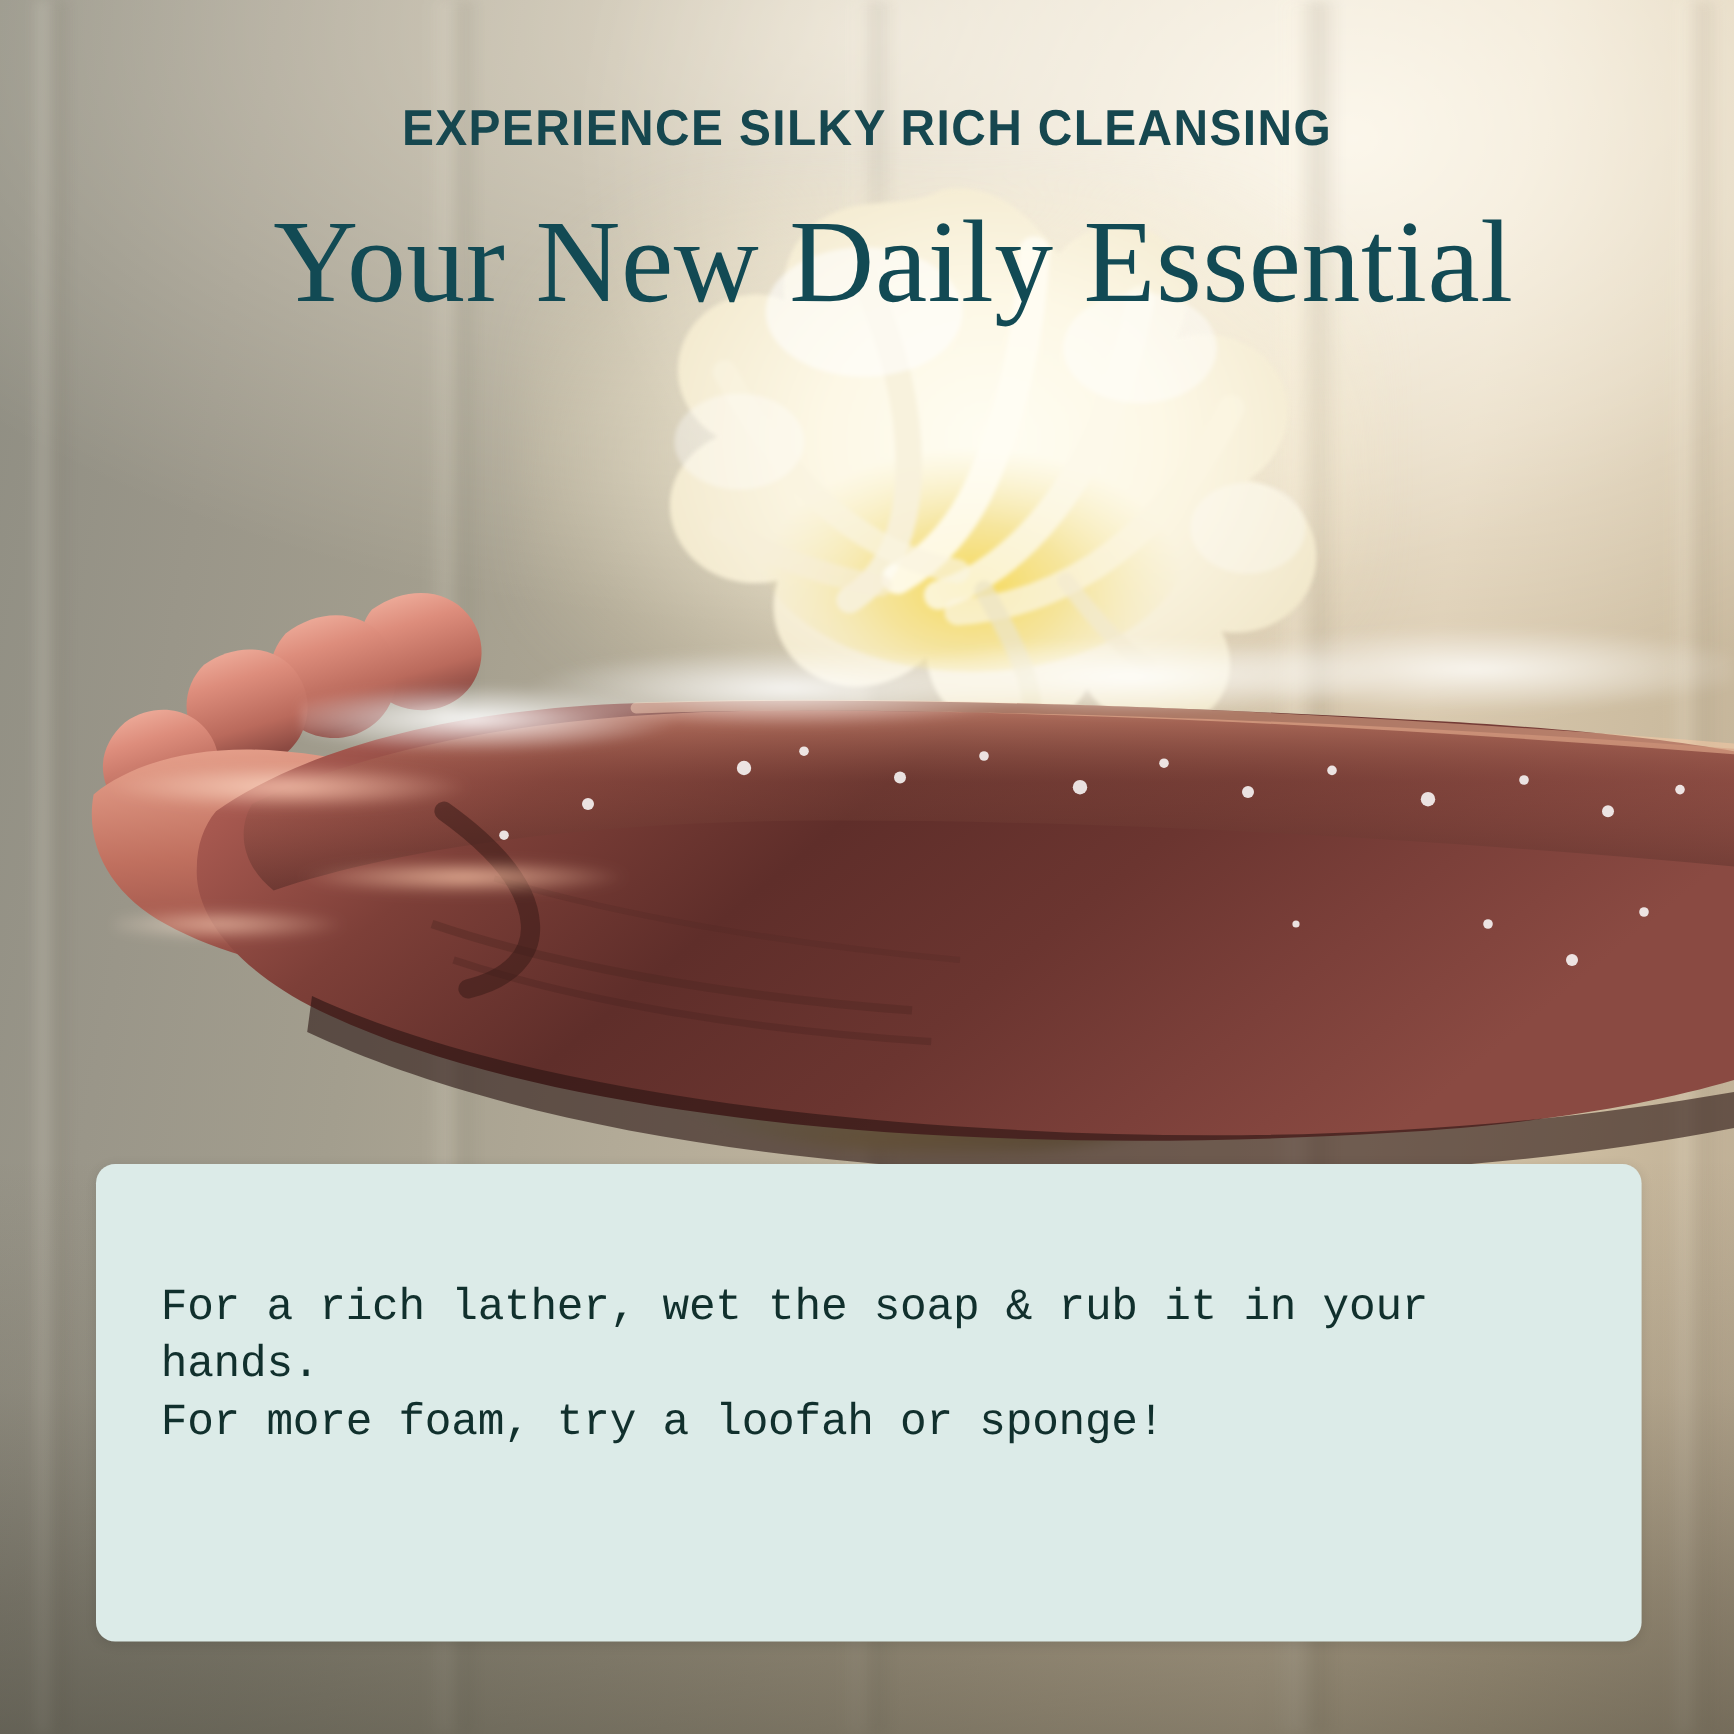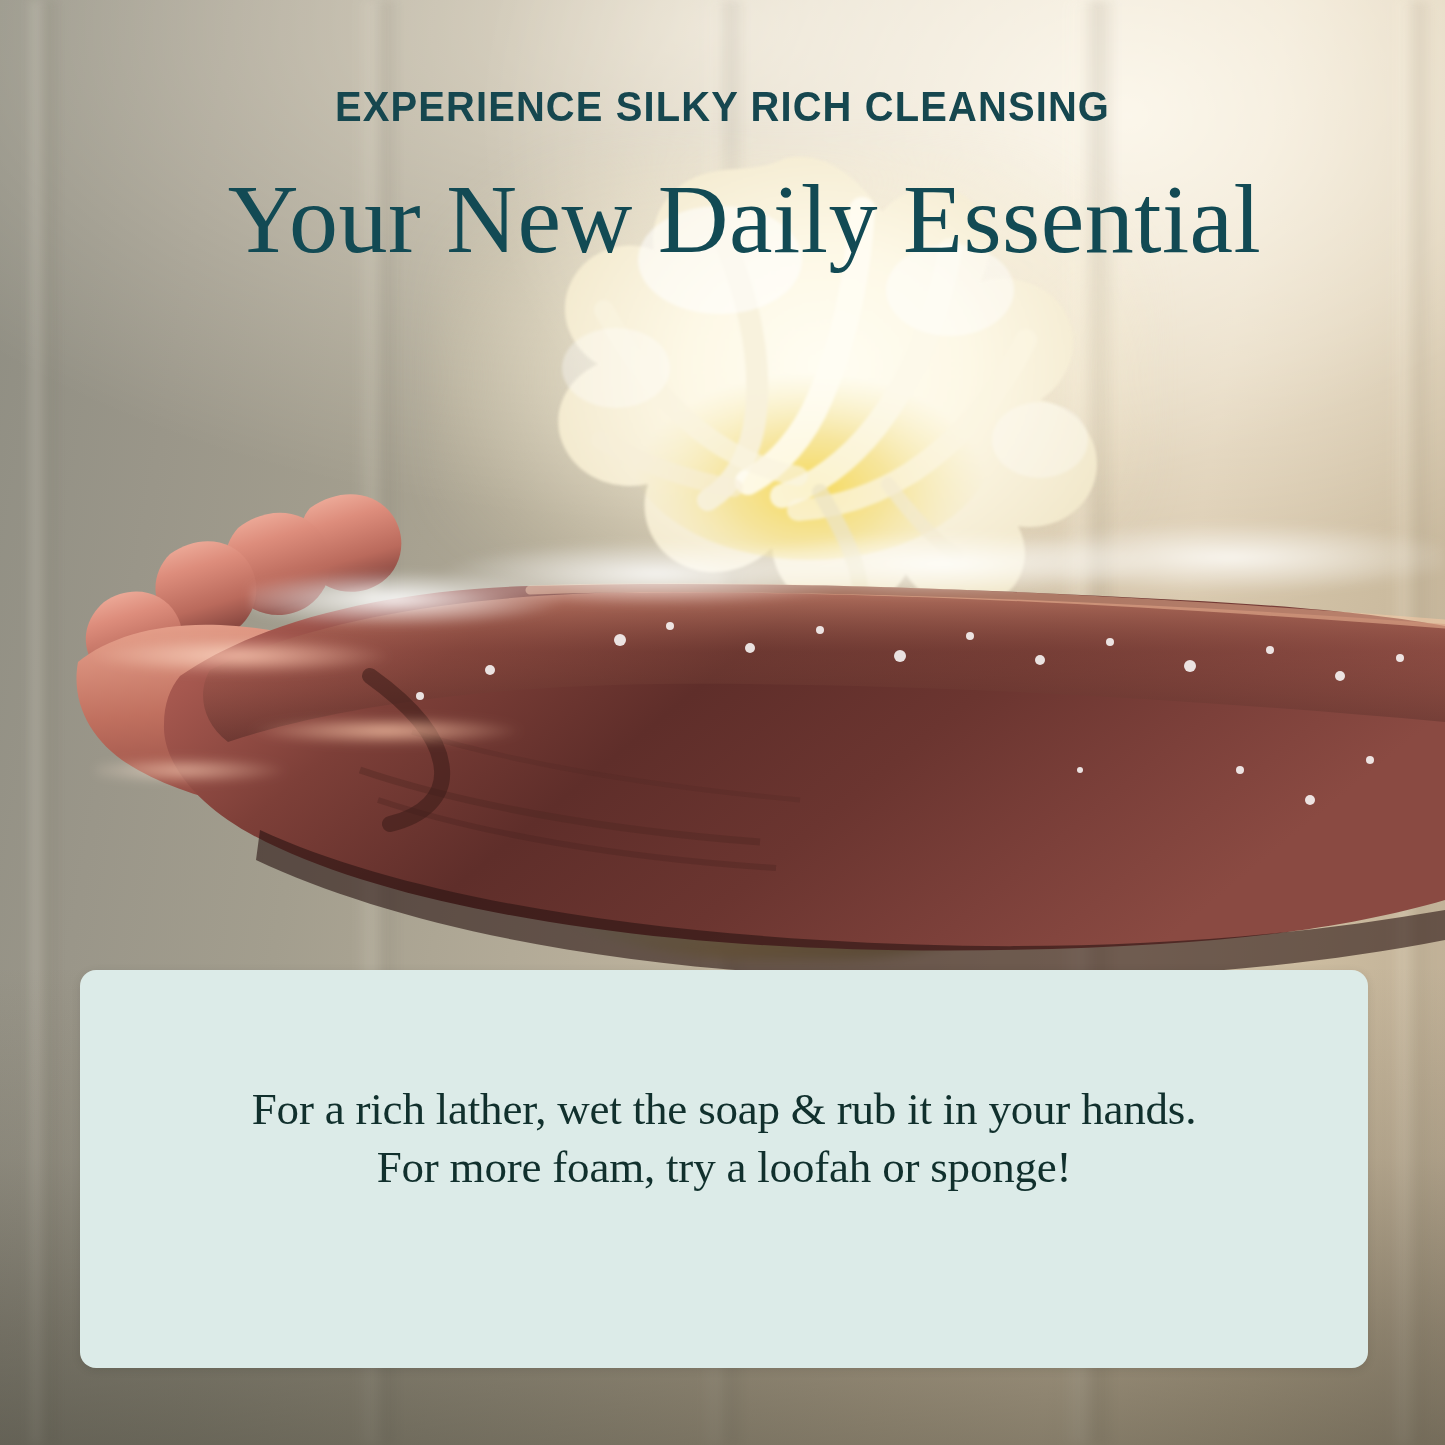--- a/index.html
+++ b/index.html
@@ -232,25 +232,25 @@
     border-radius: 16px;
     box-shadow: 0 2px 10px rgba(0,0,0,0.10);
     display: flex;
     flex-direction: column;
     align-items: center;
     justify-content: center;
     box-sizing: border-box;
     padding: 8px 54px 16px;
   }
   .tip {
-    text-align: center;
+    text-align: left;
     color: #11302d;
-    font-family: Liberation Serif, serif;
+    font-family: Liberation Mono, monospace;
     font-weight: 400;
-    font-size: 45px;
+    font-size: 37px;
     line-height: 1.30;
     letter-spacing: -0.2px;
     white-space: pre-line;
   }
   .tip.first { margin-bottom: 54px; }
 </style>
 </head>
 <body>
 
 <div id="stage">

